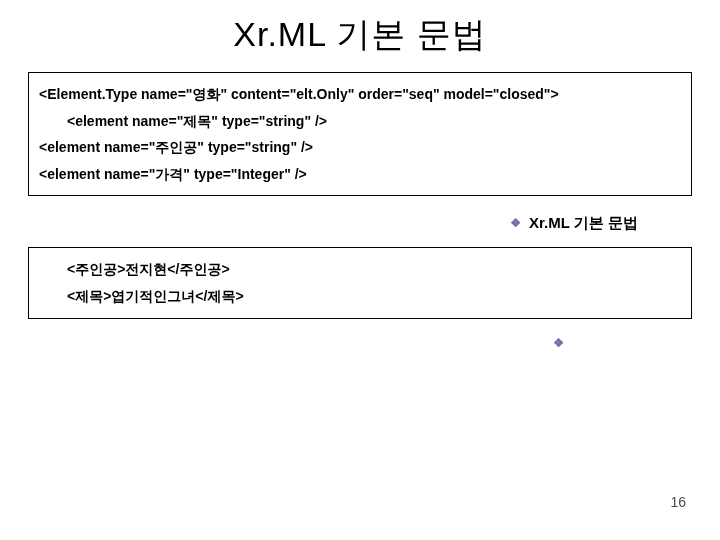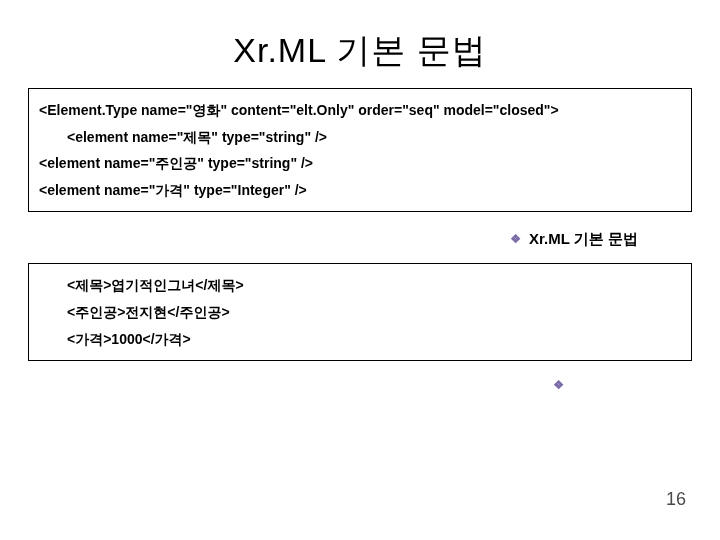--- a/index.html
+++ b/index.html
@@ -5,21 +5,21 @@
   * { box-sizing: border-box; margin: 0; padding: 0; }
   body {
     width: 720px;
     height: 540px;
     background: #ffffff;
     font-family: Arial, "Malgun Gothic", sans-serif;
     color: #000;
     position: relative;
   }
   .slide {
-    padding: 28px 28px 0 28px;
+    padding: 12px 28px 0 28px;
   }
   .title {
     font-size: 34px;
     font-weight: 400;
     text-align: center;
     margin-bottom: 14px;
     letter-spacing: 1px;
   }
   .code-box {
     border: 1px solid #000;
@@ -43,21 +43,21 @@
     color: #7a6aa8;
     font-size: 12px;
     margin-right: 8px;
     position: relative;
     top: -1px;
   }
   .page-num {
     position: absolute;
     right: 34px;
     bottom: 30px;
-    font-size: 18px;
+    font-size: 14px;
     color: #4a4a4a;
   }
 </style>
 </head>
 <body>
 
 <div class="slide">
   <div class="title">Xr.ML 기본 문법</div>
 
   <div class="code-box">
@@ -66,23 +66,22 @@
     <div>&lt;element name="주인공" type="string" /&gt;</div>
     <div>&lt;element name="가격" type="Integer" /&gt;</div>
   </div>
 
   <div class="caption-row">
     <span class="diamond">❖</span>
     <span>Xr.ML 기본 문법</span>
   </div>
 
   <div class="code-box">
+    <div class="indent">&lt;주인공&gt;전지현&lt;/주인공&gt;</div>
     <div class="indent">&lt;제목&gt;엽기적인그녀&lt;/제목&gt;</div>
-    <div class="indent">&lt;주인공&gt;전지현&lt;/주인공&gt;</div>
-    <div class="indent">&lt;가격&gt;1000&lt;/가격&gt;</div>
   </div>
 
   <div class="caption-row" style="padding-right:120px;">
     <span class="diamond">❖</span>
   </div>
 </div>
 
 <div class="page-num">16</div>
 
 </body></html>

